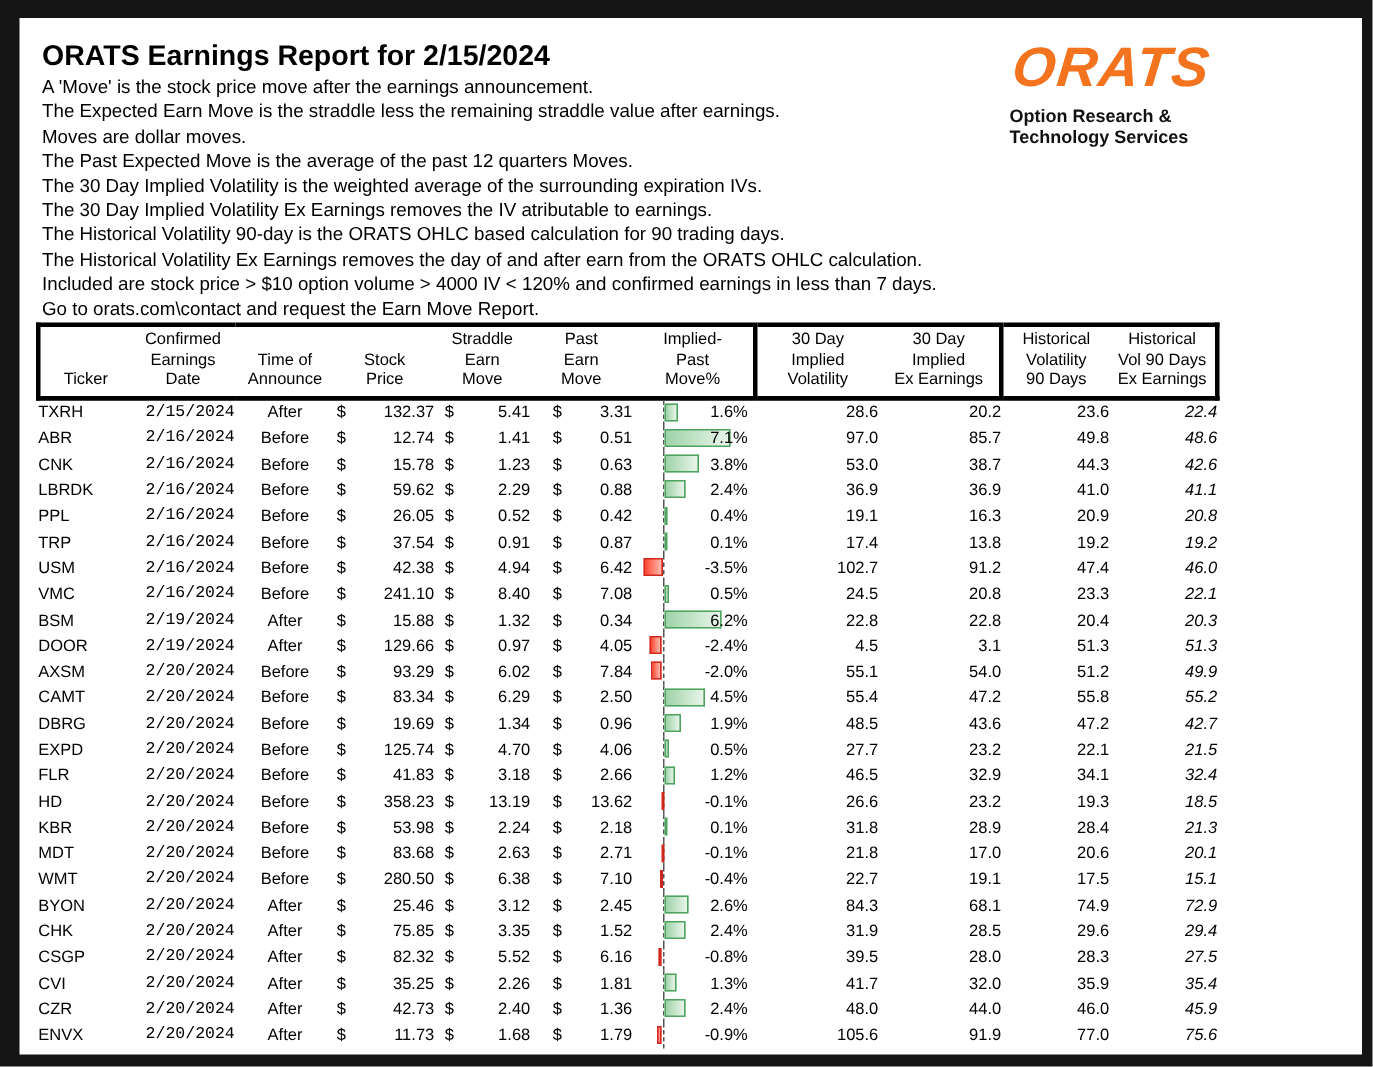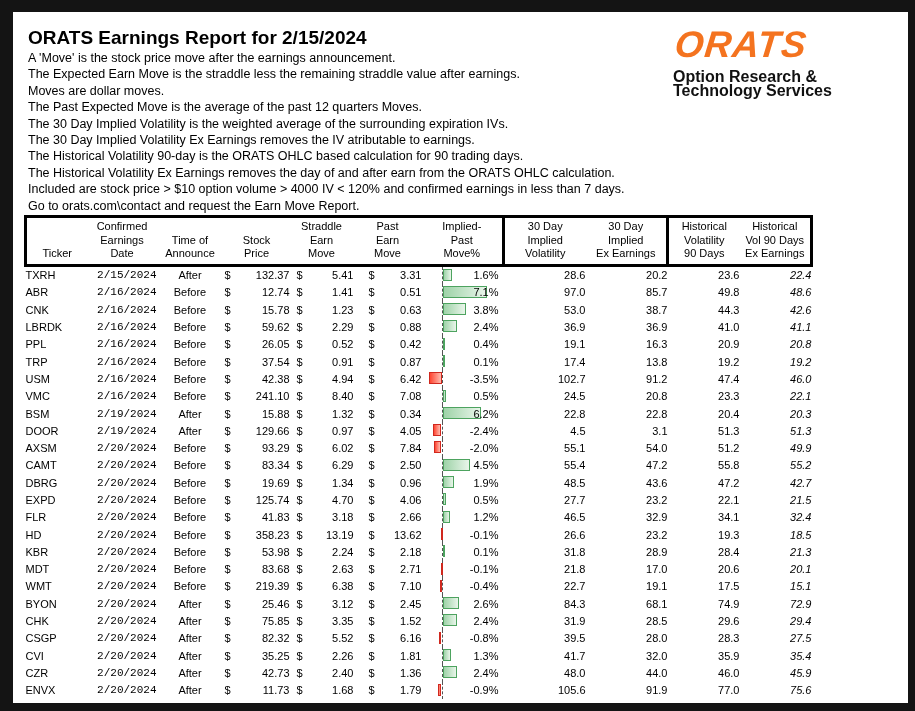--- a/index.html
+++ b/index.html
@@ -20,21 +20,21 @@
     position:absolute;left:15px;top:38px;
     font-size:12.5px;line-height:16.4px;white-space:nowrap;
   }
   .logo{position:absolute;left:660px;top:14px;width:170px;}
   .wordmark{
     font-size:37px;font-weight:bold;font-style:italic;
     color:#F4731F;line-height:1.05;letter-spacing:1px;
     transform:skewX(-6deg);transform-origin:left bottom;
   }
   .tagline{
-    margin-top:5px;font-size:16px;font-weight:bold;color:#111;
+    margin-top:5px;font-size:12px;font-weight:bold;color:#111;
     line-height:14px;white-space:pre-line;
   }
   table.report{
     position:absolute;left:11px;top:203px;width:786px;
     border-collapse:collapse;table-layout:fixed;
   }
   table.report th{
     border-top:3px solid #000;border-bottom:3px solid #000;
     font-weight:normal;font-size:11px;text-align:center;
     vertical-align:bottom;padding:2px 0 3px 0;line-height:13.5px;
@@ -432,21 +432,21 @@
           </td>
           <td class="vol iv30">21.8</td>
           <td class="vol iv30ex">17.0</td>
           <td class="vol hv90">20.6</td>
           <td class="vol hv90ex">20.1</td>
         </tr>
         <tr>
           <td class="ticker">WMT</td>
           <td class="date">2/20/2024</td>
           <td class="announce">Before</td>
-          <td class="money stock"><span class="cur">$</span><span class="val">219.39</span></td>
+          <td class="money stock"><span class="cur">$</span><span class="val">280.50</span></td>
           <td class="money straddle"><span class="cur">$</span><span class="val">6.38</span></td>
           <td class="money past"><span class="cur">$</span><span class="val">7.10</span></td>
           <td class="barcell">
             <div class="bar neg" style="width: 1.48571px; left: 18.5143px; background: linear-gradient(to right, rgb(255, 70, 50), rgb(255, 188, 176)); border-color: rgb(208, 40, 30);"></div>
             <span class="pct">-0.4%</span>
           </td>
           <td class="vol iv30">22.7</td>
           <td class="vol iv30ex">19.1</td>
           <td class="vol hv90">17.5</td>
           <td class="vol hv90ex">15.1</td>

